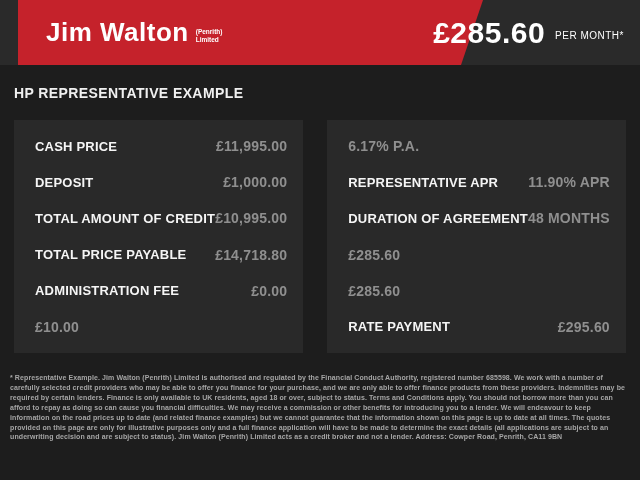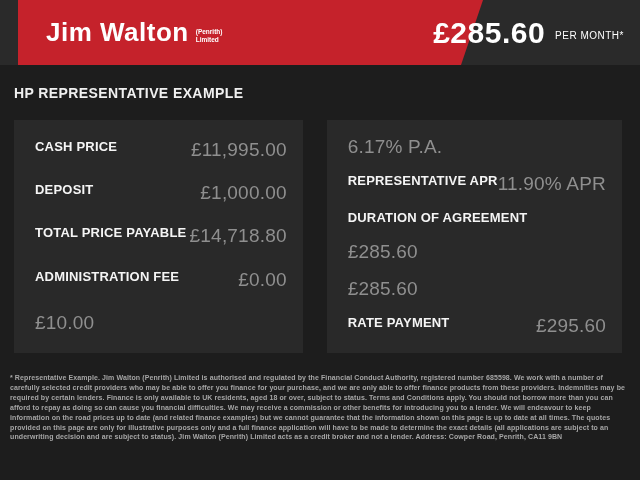--- a/index.html
+++ b/index.html
@@ -68,29 +68,29 @@
     display: flex; gap: 24px;
   }
   .panel {
     flex: 1 1 0;
     background: var(--panel-bg);
     display: flex; flex-direction: column;
     justify-content: space-around;
     padding: 8px 0;
   }
   .row {
-    display: flex; justify-content: space-between; align-items: flex-start;
+    display: flex; justify-content: space-between; align-items: center;
     padding: 0 16px 0 21px;
   }
   .row-label {
     color: var(--label); font-size: 13px; font-weight: 700; letter-spacing: 0.2px;
     white-space: nowrap;
   }
   .row-value {
-    color: var(--value); font-size: 19px; font-weight: 400; letter-spacing: 0.2px;
+    color: var(--value); font-size: 14px; font-weight: 700; letter-spacing: 0.2px;
     white-space: nowrap;
   }
 
   
   .disclaimer {
     position: absolute; left: 10px; top: 373px; width: 622px;
     color: var(--fine); font-size: 7px; font-weight: 700;
     line-height: 9.9px; letter-spacing: 0.1px;
     text-align: left;
   }
@@ -121,20 +121,24 @@
   <div class="panel">
     <div class="row">
       <span class="row-label">CASH PRICE</span>
       <span class="row-value">£11,995.00</span>
     </div>
     <div class="row">
       <span class="row-label">DEPOSIT</span>
       <span class="row-value">£1,000.00</span>
     </div>
     <div class="row">
+      <span class="row-label">TOTAL AMOUNT OF CREDIT</span>
+      <span class="row-value">£10,995.00</span>
+    </div>
+    <div class="row">
       <span class="row-label">TOTAL PRICE PAYABLE</span>
       <span class="row-value">£14,718.80</span>
     </div>
     <div class="row">
       <span class="row-label">ADMINISTRATION FEE</span>
       <span class="row-value">£0.00</span>
     </div>
     <div class="row">
       <span class="row-value">£10.00</span>
     </div>
@@ -143,20 +147,21 @@
   <div class="panel">
     <div class="row">
       <span class="row-value">6.17% P.A.</span>
     </div>
     <div class="row">
       <span class="row-label">REPRESENTATIVE APR</span>
       <span class="row-value">11.90% APR</span>
     </div>
     <div class="row">
       <span class="row-label">DURATION OF AGREEMENT</span>
+      <span class="row-value">48 MONTHS</span>
     </div>
     <div class="row">
       <span class="row-value">£285.60</span>
     </div>
     <div class="row">
       <span class="row-value">£285.60</span>
     </div>
     <div class="row">
       <span class="row-label">RATE PAYMENT</span>
       <span class="row-value">£295.60</span>

